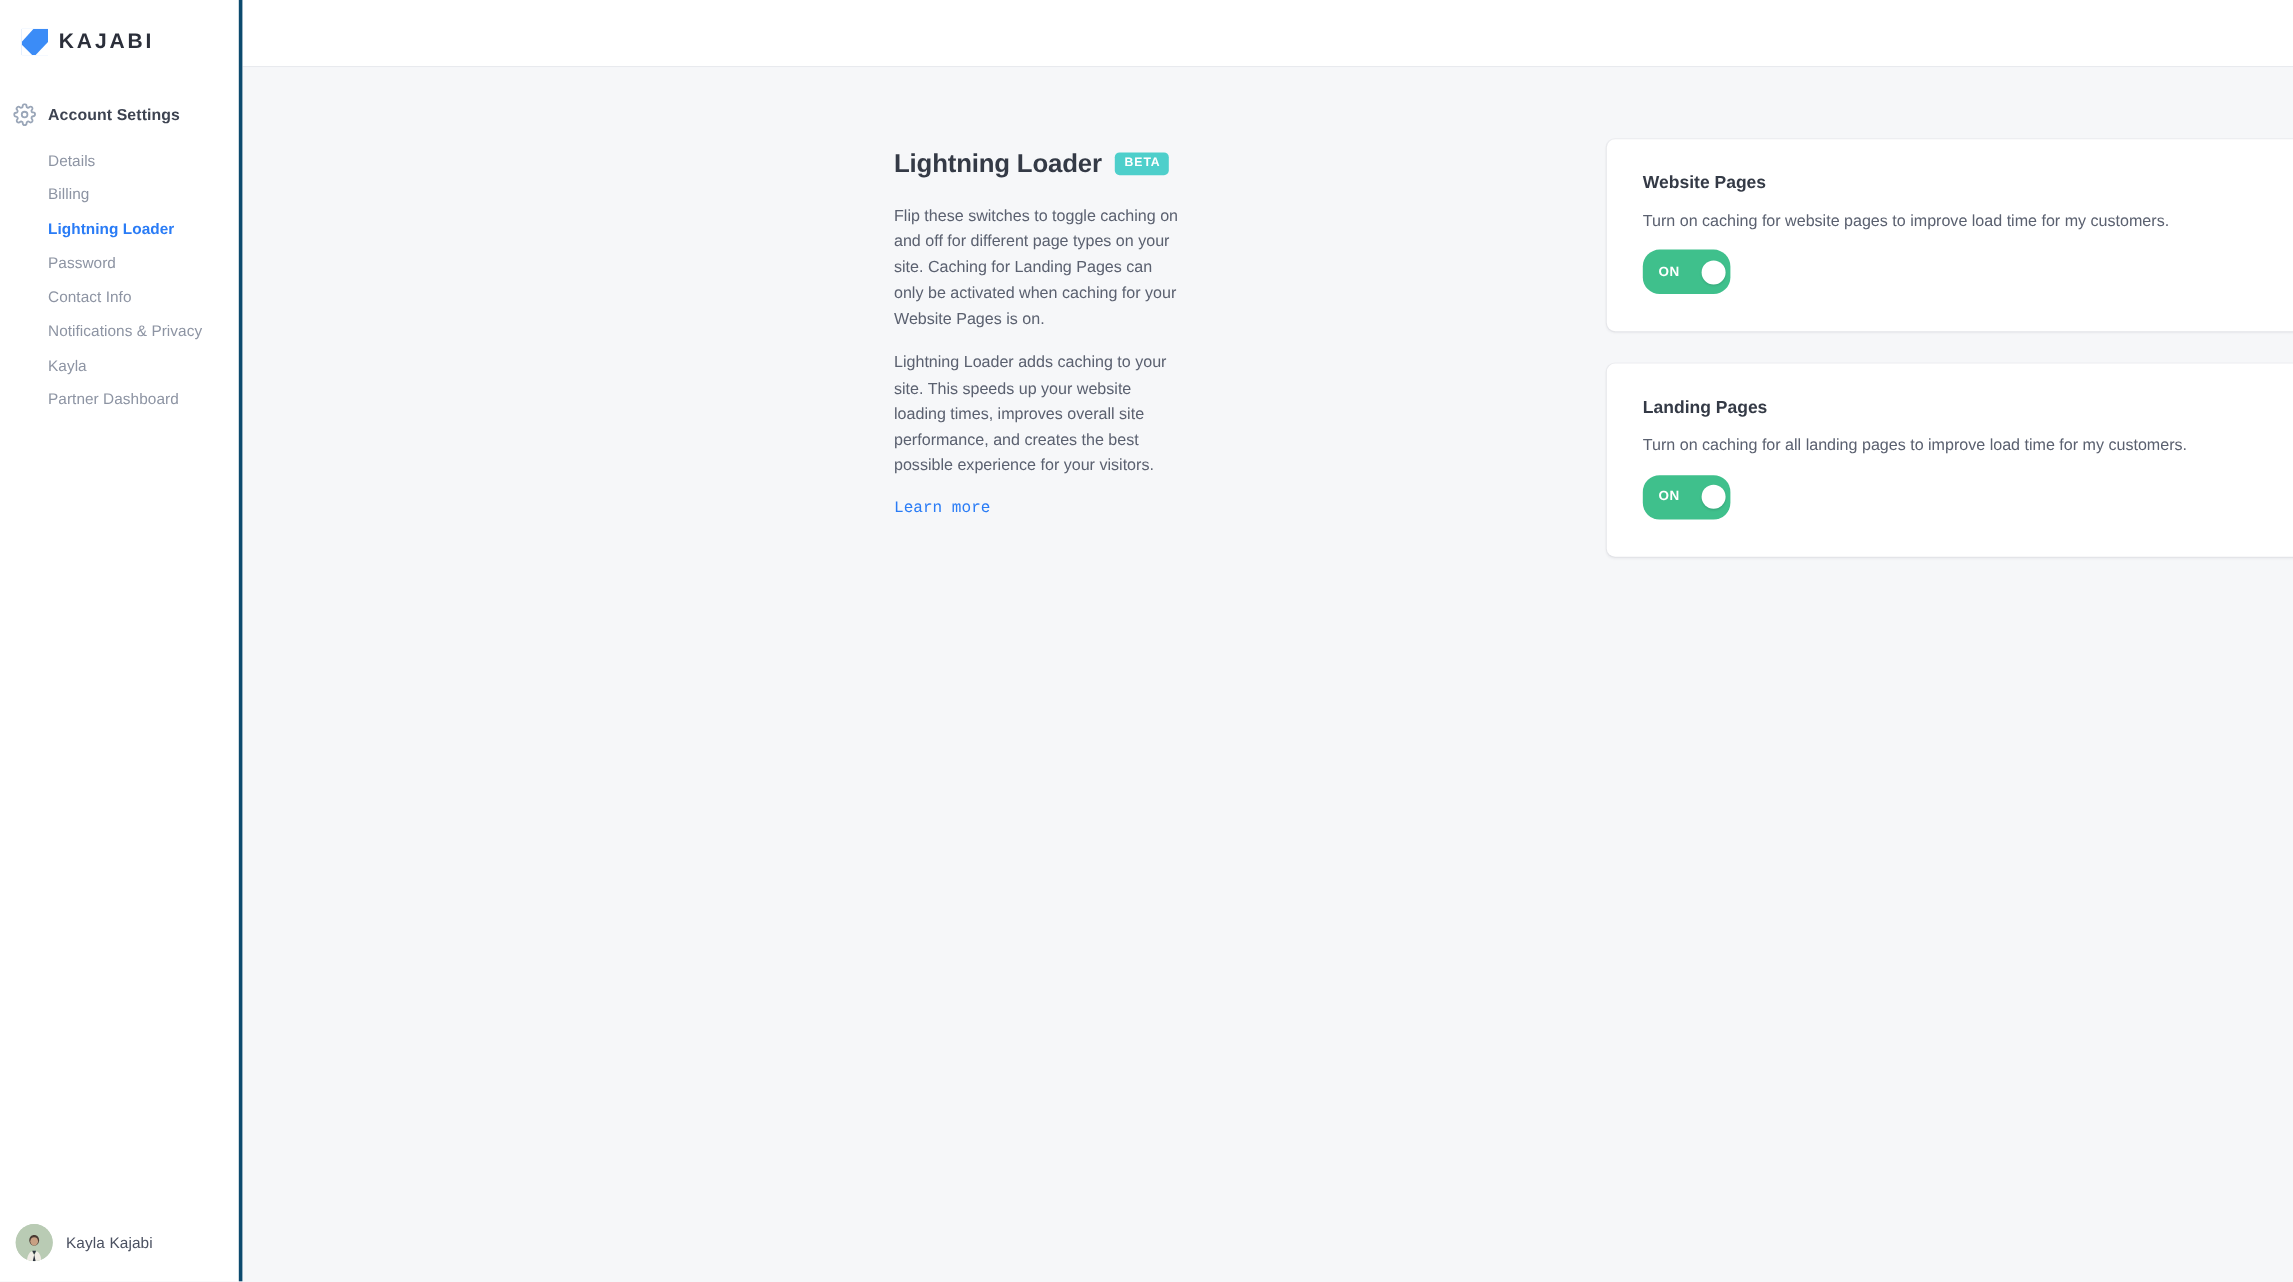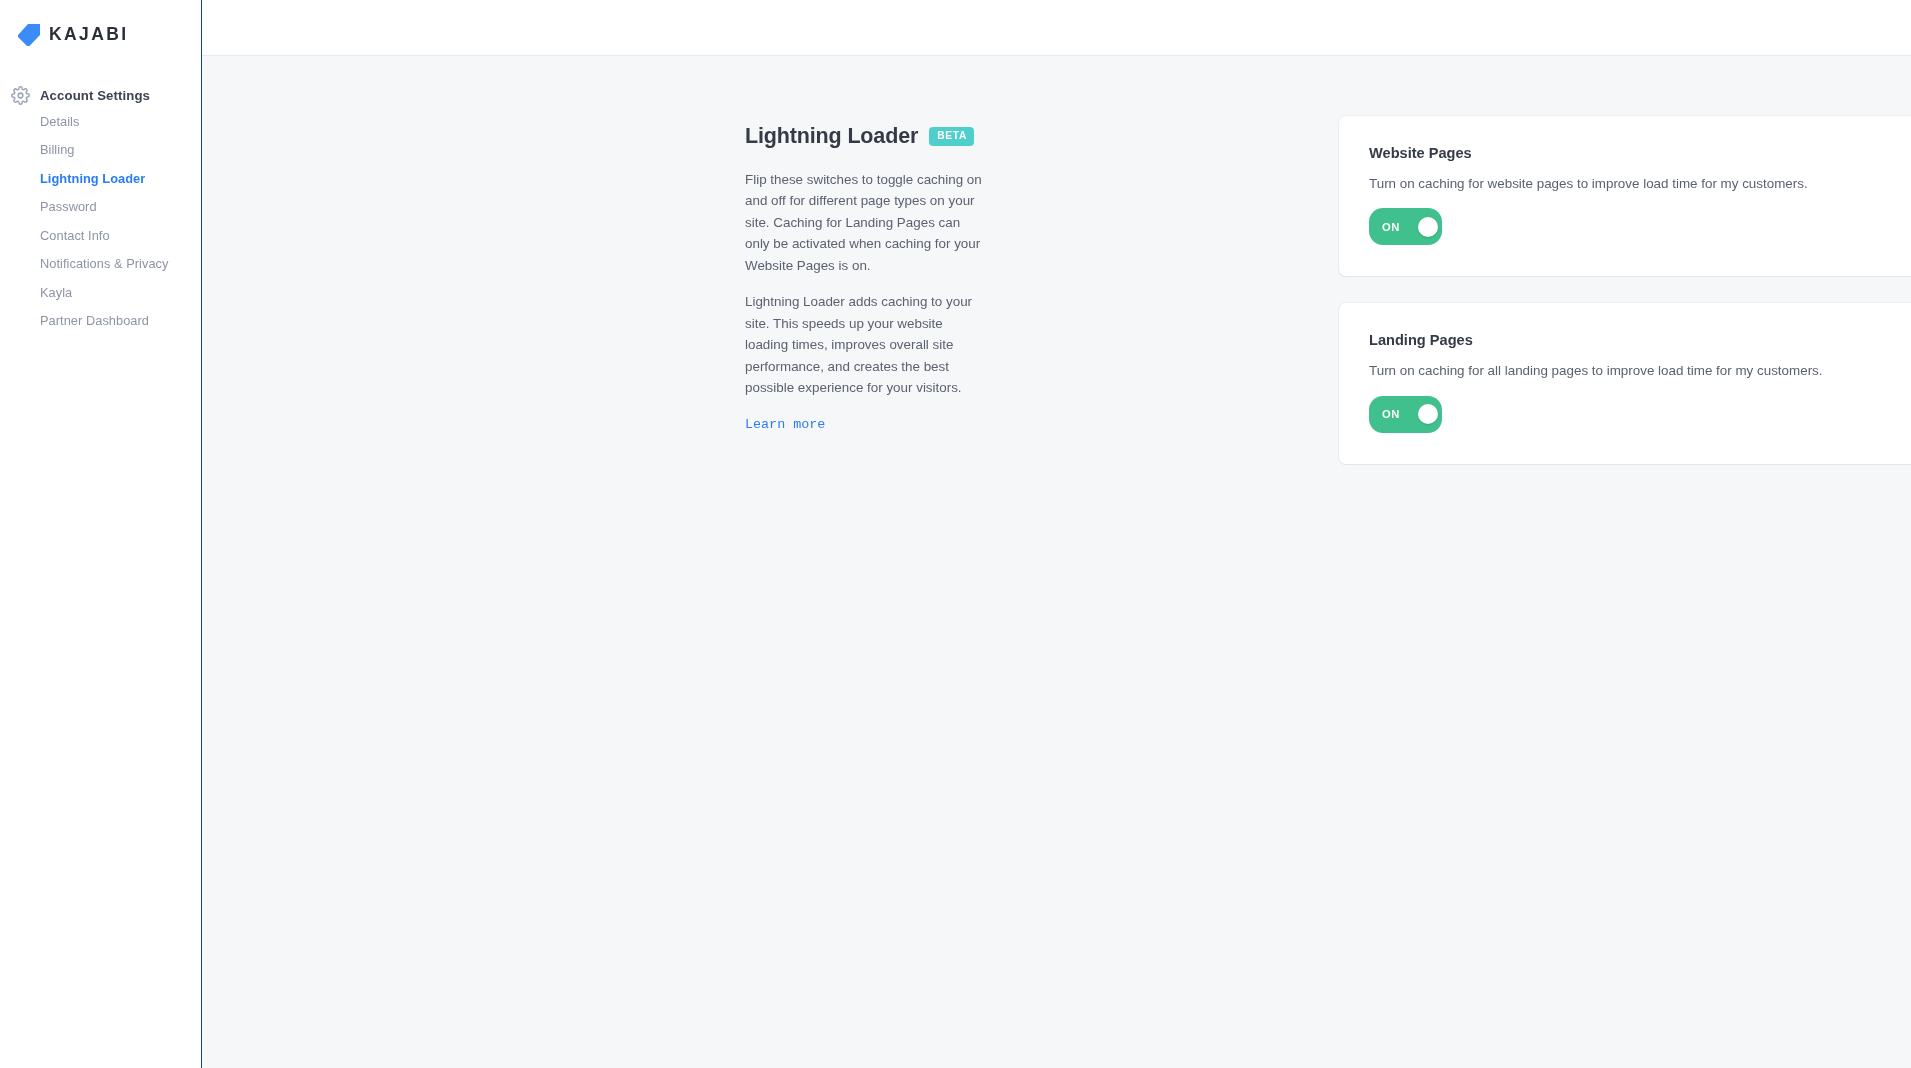--- a/index.html
+++ b/index.html
@@ -21,21 +21,21 @@
     display: flex;
     width: 1911px;
     height: 1068px;
   }
 
   
   .sidebar {
     width: 202px;
     height: 1068px;
     background: #ffffff;
-    border-right: 1px solid #0c4a6e;
+    border-right: 3px solid #0c4a6e;
     position: relative;
     flex: 0 0 202px;
   }
 
   .logo-row {
     display: flex;
     align-items: center;
     gap: 9px;
     padding: 14px 0 0 18px;
     height: 56px;
@@ -75,21 +75,21 @@
     display: block;
   }
 
   .nav-header-label {
     font-size: 13.2px;
     font-weight: 700;
     color: #3d4351;
     letter-spacing: .1px;
   }
 
-  .nav-list { }
+  .nav-list { margin-top: 12px; }
 
   .nav-item {
     display: block;
     font-size: 12.8px;
     color: #8d94a3;
     padding: 6.6px 0 6.6px 40px;
     text-decoration: none;
     letter-spacing: .05px;
     cursor: pointer;
     line-height: 1.2;
@@ -314,20 +314,33 @@
         <a class="nav-item active" href="#">Lightning Loader</a>
         <a class="nav-item" href="#">Password</a>
         <a class="nav-item" href="#">Contact Info</a>
         <a class="nav-item" href="#">Notifications &amp; Privacy</a>
         <a class="nav-item" href="#">Kayla</a>
         <a class="nav-item" href="#">Partner Dashboard</a>
       </div>
 
     </nav>
 
+    <div class="user-row">
+      <span class="avatar">
+        <svg width="31" height="31" viewBox="0 0 31 31" aria-hidden="true">
+          <circle cx="15.5" cy="15.5" r="15.5" fill="#b9cbb4"></circle>
+          <path d="M15.5 9.2c2.4 0 4.1 1.9 4.1 4.3s-1.8 4.5-4.1 4.5-4.1-2.1-4.1-4.5 1.7-4.3 4.1-4.3z" fill="#4a3b33"></path>
+          <path d="M15.5 11c1.9 0 3.2 1.4 3.2 3.3s-1.4 3.6-3.2 3.6-3.2-1.7-3.2-3.6S13.6 11 15.5 11z" fill="#c8a083"></path>
+          <path d="M9.4 31c.3-4.3 1.9-7.3 4.1-8.3l2 3.2 2-3.2c2.2 1 3.8 4 4.1 8.3z" fill="#f0ece6"></path>
+          <path d="M13.9 22.3h3.2l-1.6 3.4z" fill="#2e3440"></path>
+          <path d="M15.5 25.7l1.2 5.3h-2.4z" fill="#2e3440"></path>
+        </svg>
+      </span>
+      <span class="user-name">Kayla Kajabi</span>
+    </div>
 
   </aside>
 
   <div class="main">
 
     <header class="topbar"></header>
 
     <div class="content">
       <div class="content-inner">
 

